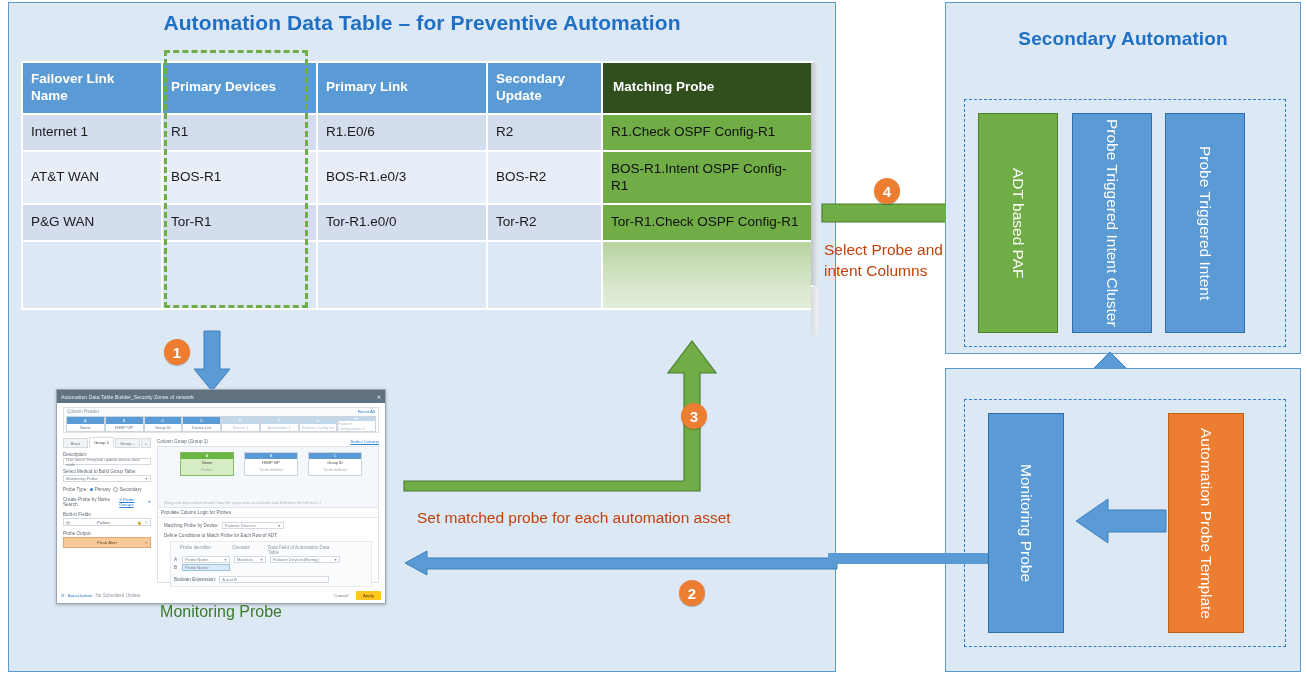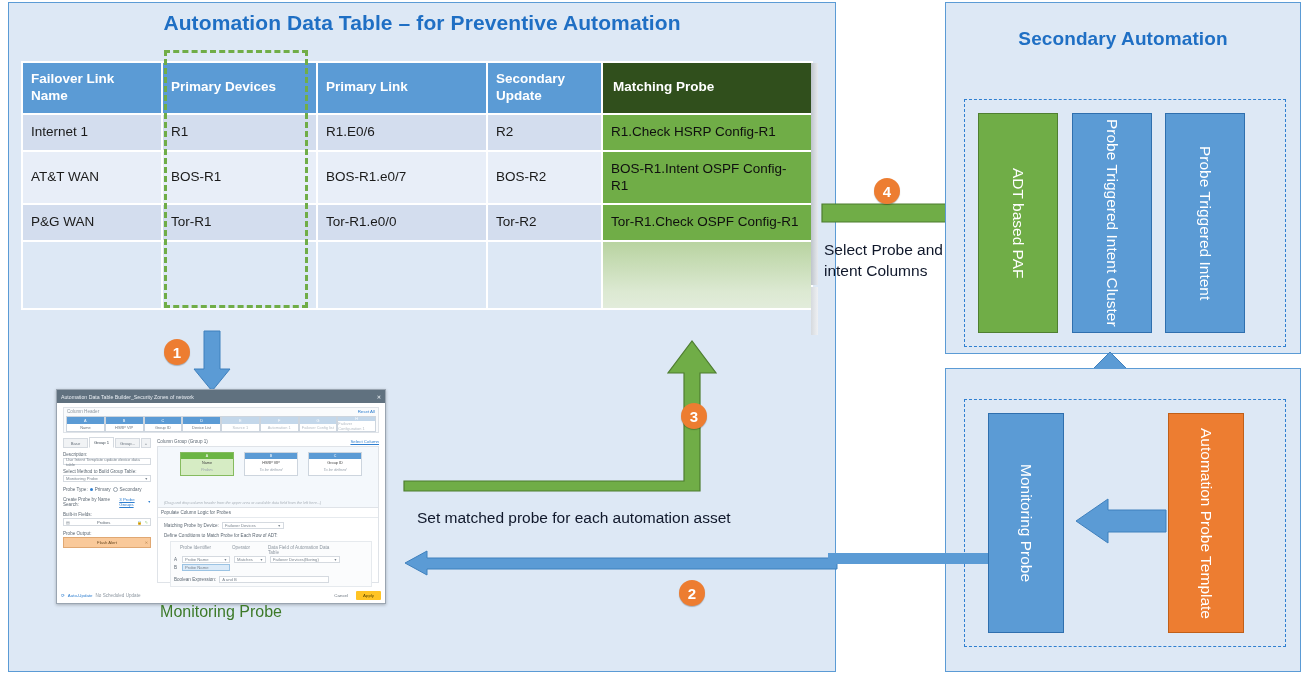--- a/index.html
+++ b/index.html
@@ -43,21 +43,21 @@
   #dashdot-sel{position:absolute;left:155px;top:47px;width:144px;height:258px;
      border:3px dashed #70ad47;box-sizing:border-box;}
 
   
   .badge{position:absolute;width:26px;height:26px;border-radius:50%;
          background:#ed7d31;color:#fff;font-size:15px;font-weight:bold;
          display:flex;align-items:center;justify-content:center;
          box-shadow:0 1px 1px rgba(0,0,0,.25);}
 
   
-  .arr-label{position:absolute;color:#0f172a;font-size:15.5px;line-height:1.35;}
+  .arr-label{position:absolute;color:#c2410c;font-size:15.5px;line-height:1.35;}
 
   
   #shot{position:absolute;left:47px;top:386px;width:330px;height:215px;
         background:#ffffff;border:1px solid #9aa5b1;box-sizing:border-box;
         box-shadow:0 1px 3px rgba(0,0,0,.25);overflow:hidden;}
   #shot-titlebar{height:13px;background:#60717f;color:#e9eef3;font-size:5.2px;
         display:flex;align-items:center;padding:0 4px;justify-content:space-between;}
   #shot-body{position:relative;height:202px;background:#ffffff;padding:4px;box-sizing:border-box;}
 
   .sbox{border:1px solid #dfe3e8;background:#fafbfc;box-sizing:border-box;}
@@ -135,26 +135,26 @@
         <th>Secondary Update</th>
         <th class="probe-head">Matching Probe</th>
       </tr>
     </thead>
     <tbody>
       <tr>
         <td>Internet 1</td>
         <td>R1</td>
         <td>R1.E0/6</td>
         <td>R2</td>
-        <td class="probe-cell">R1.Check HSRP Config-R1</td>
+        <td class="probe-cell">R1.Check OSPF Config-R1</td>
       </tr>
       <tr class="alt">
         <td>AT&amp;T WAN</td>
         <td>BOS-R1</td>
-        <td>BOS-R1.e0/7</td>
+        <td>BOS-R1.e0/3</td>
         <td>BOS-R2</td>
         <td class="probe-cell">BOS-R1.Intent OSPF Config-R1</td>
       </tr>
       <tr>
         <td>P&amp;G WAN</td>
         <td>Tor-R1</td>
         <td>Tor-R1.e0/0</td>
         <td>Tor-R2</td>
         <td class="probe-cell">Tor-R1.Check OSPF Config-R1</td>
       </tr>

